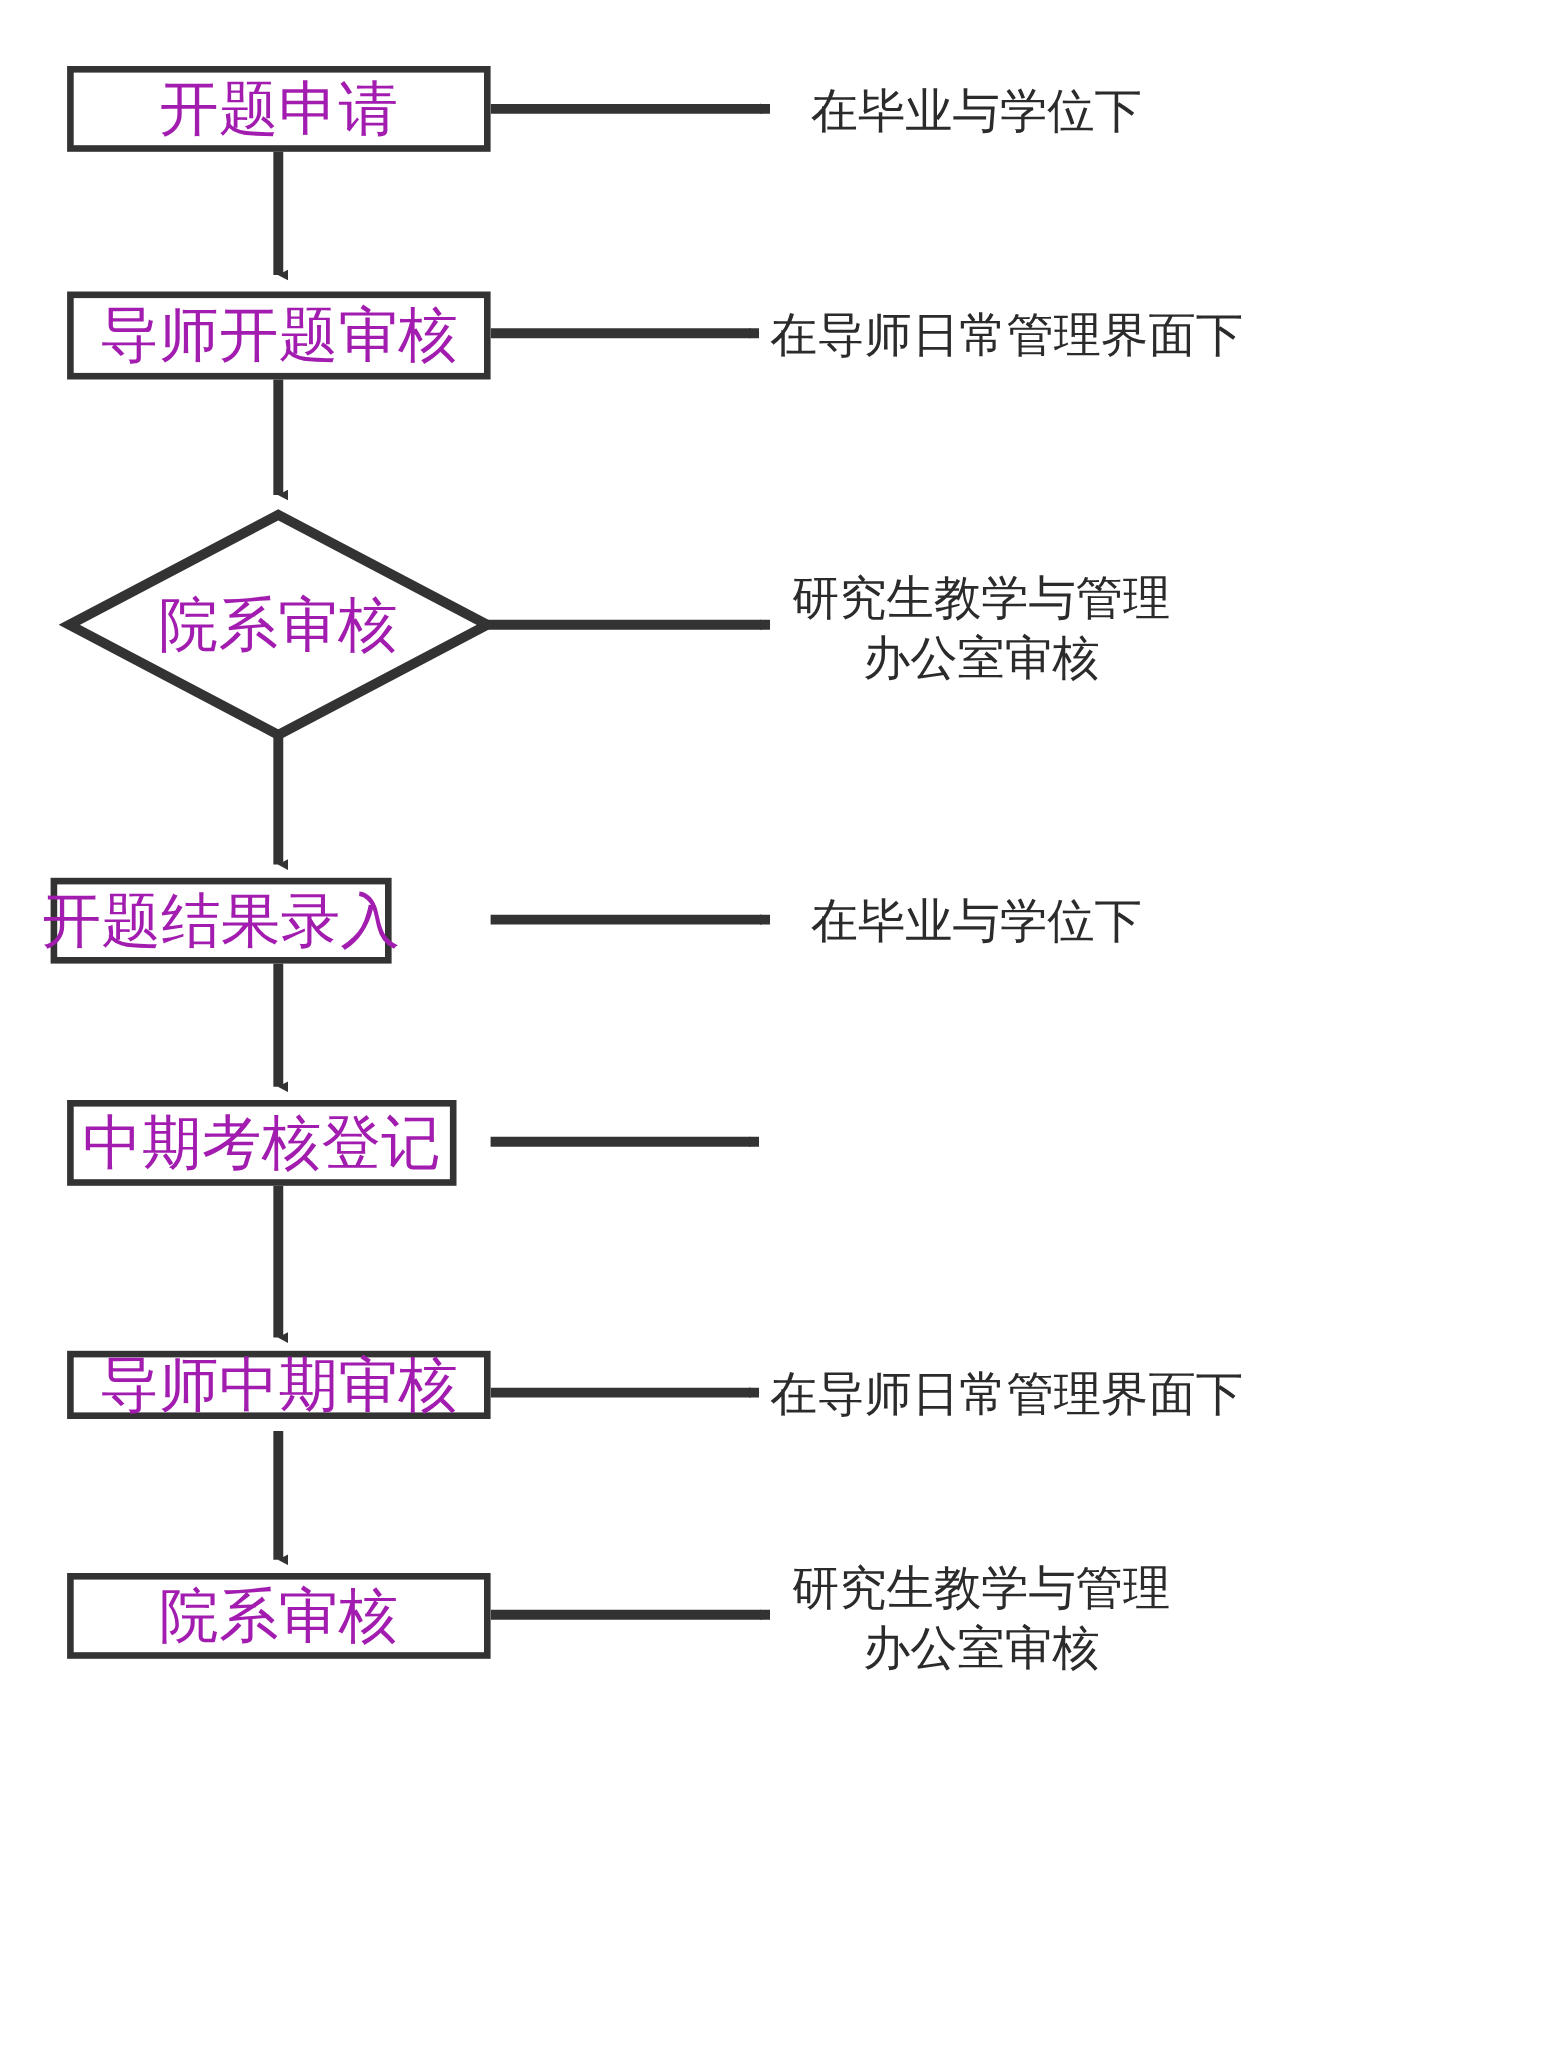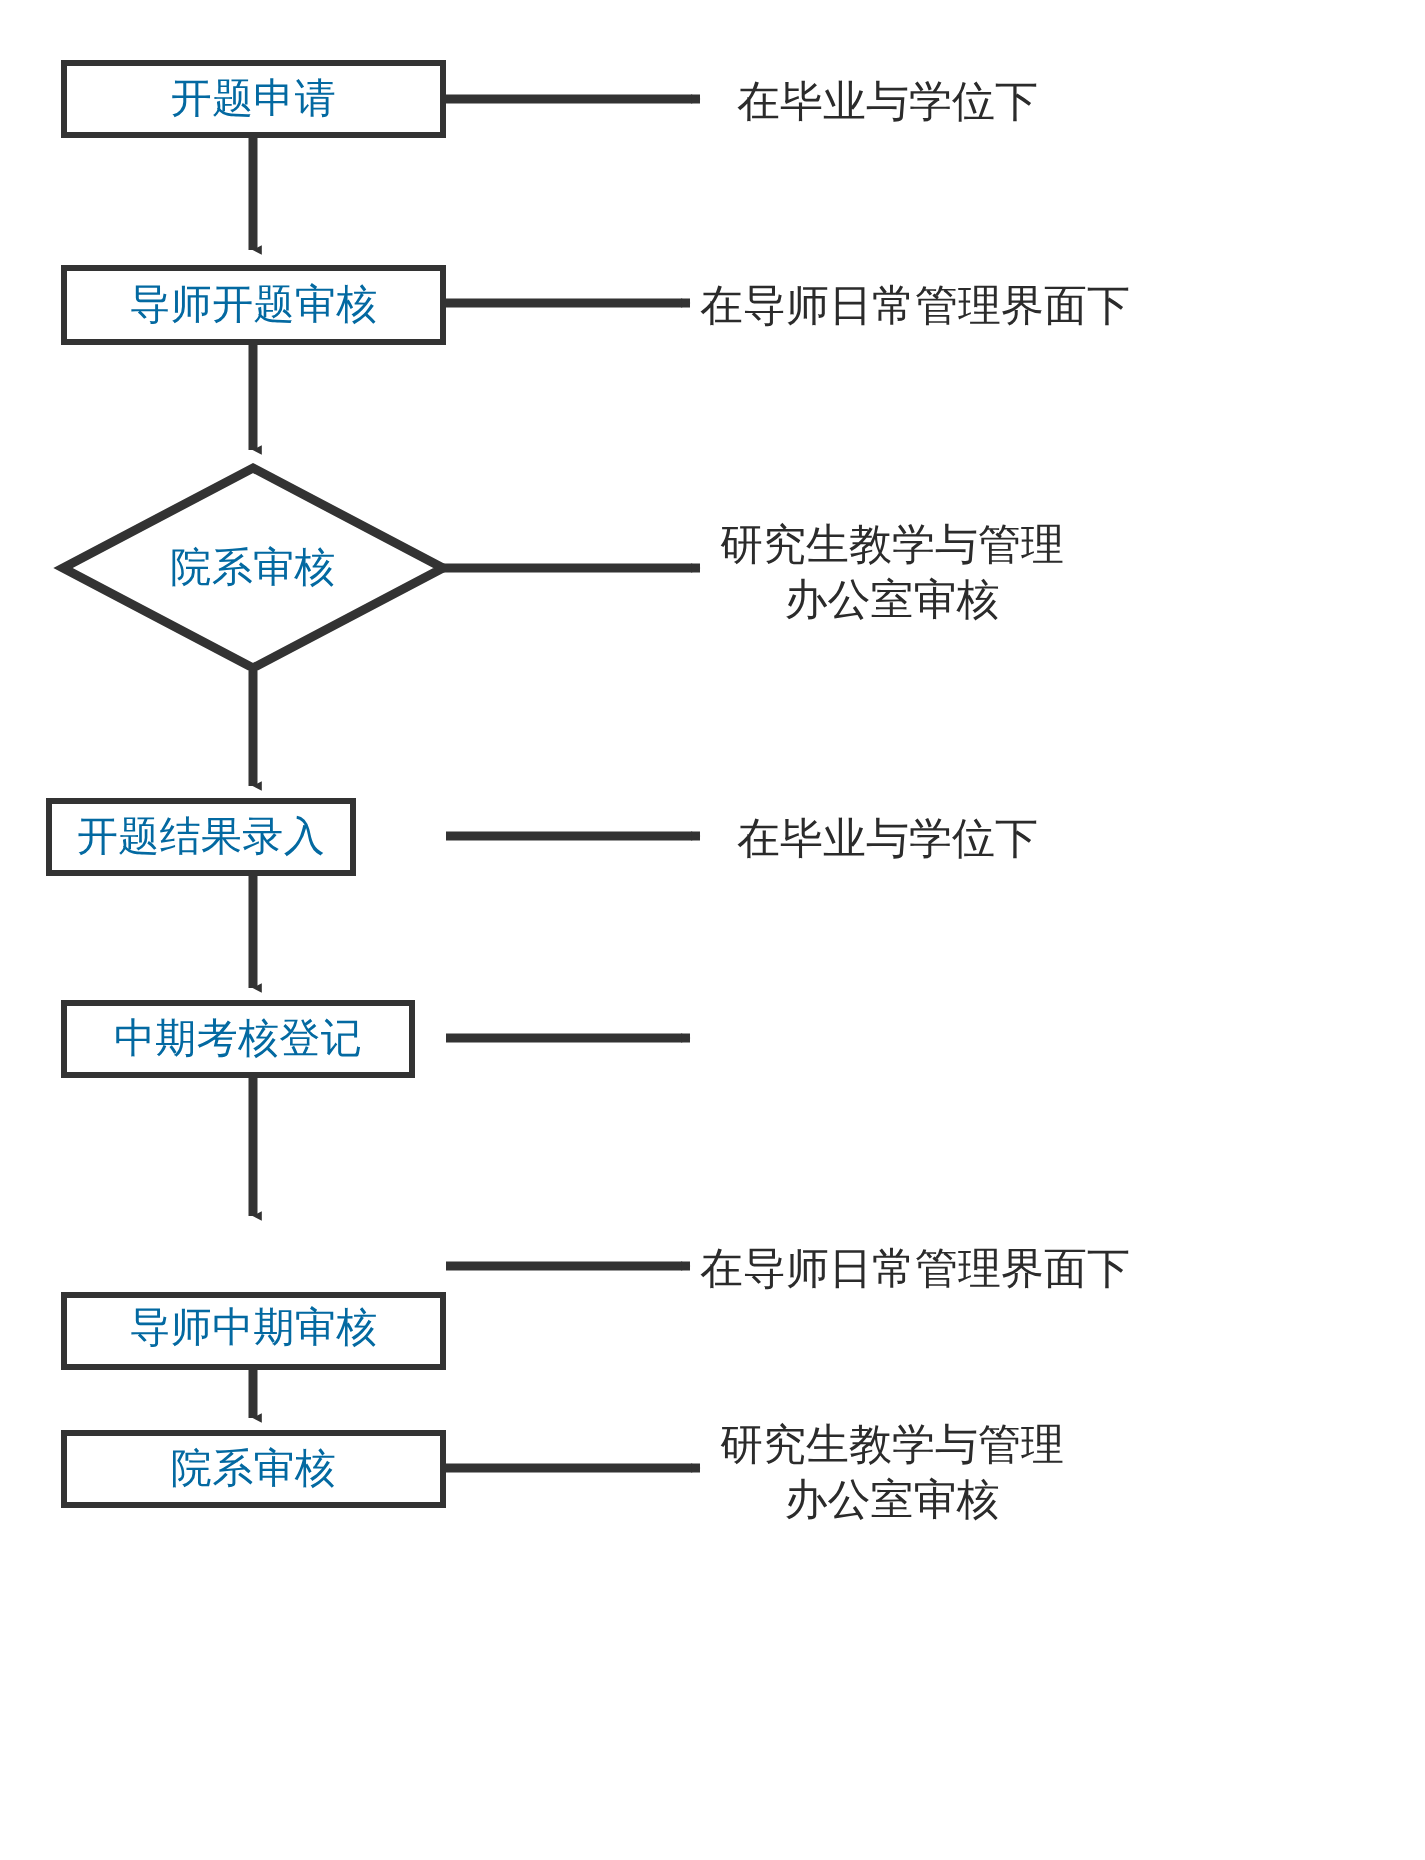--- a/index.html
+++ b/index.html
@@ -43,23 +43,23 @@
   }
   .node-process {
     border: 6px solid #333333;
     background: #ffffff;
   }
   .node-decision {
     background: transparent;
     border: none;
   }
   .node-label {
-    font-size: 41px;
+    font-size: 54px;
     line-height: 1.15;
-    color: #0369a1;
+    color: #a21caf;
     white-space: nowrap;
   }
   .side-label {
     position: absolute;
     color: #2b2b2b;
     font-size: 43px;
     line-height: 1.28;
     white-space: nowrap;
   }
   .side-label.centered {
@@ -121,21 +121,21 @@
     </div>
 
     <div class="node node-process" style="left:46px; top:798px; width:310px; height:78px;">
       <span class="node-label">开题结果录入</span>
     </div>
 
     <div class="node node-process" style="left:61px; top:1000px; width:354px; height:78px;">
       <span class="node-label">中期考核登记</span>
     </div>
 
-    <div class="node node-process" style="left:61px; top:1292px; width:385px; height:78px;font-family:Liberation Mono, monospace;">
+    <div class="node node-process" style="left:61px; top:1228px; width:385px; height:62px;">
       <span class="node-label">导师中期审核</span>
     </div>
 
     <div class="node node-process" style="left:61px; top:1430px; width:385px; height:78px;">
       <span class="node-label">院系审核</span>
     </div>
 
     <div class="side-label" style="left:737px; top:74px;">
       <span class="ln">在毕业与学位下</span>
     </div>

